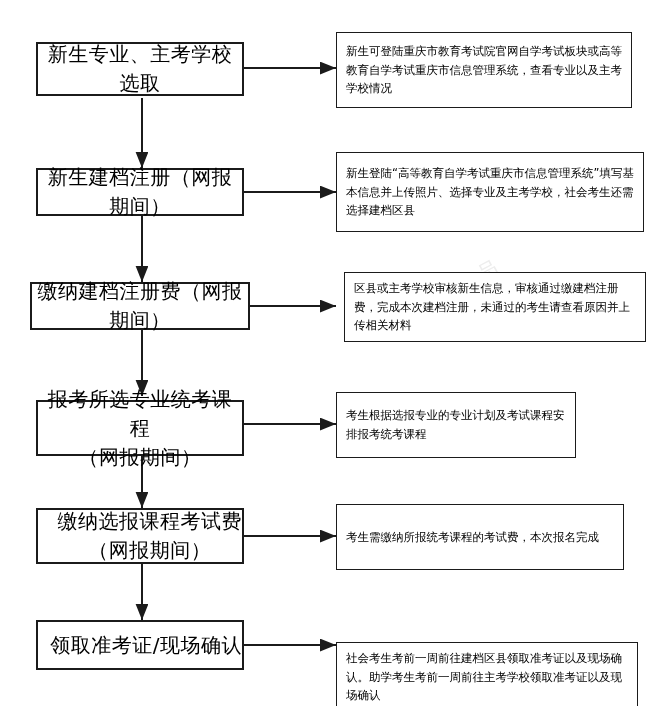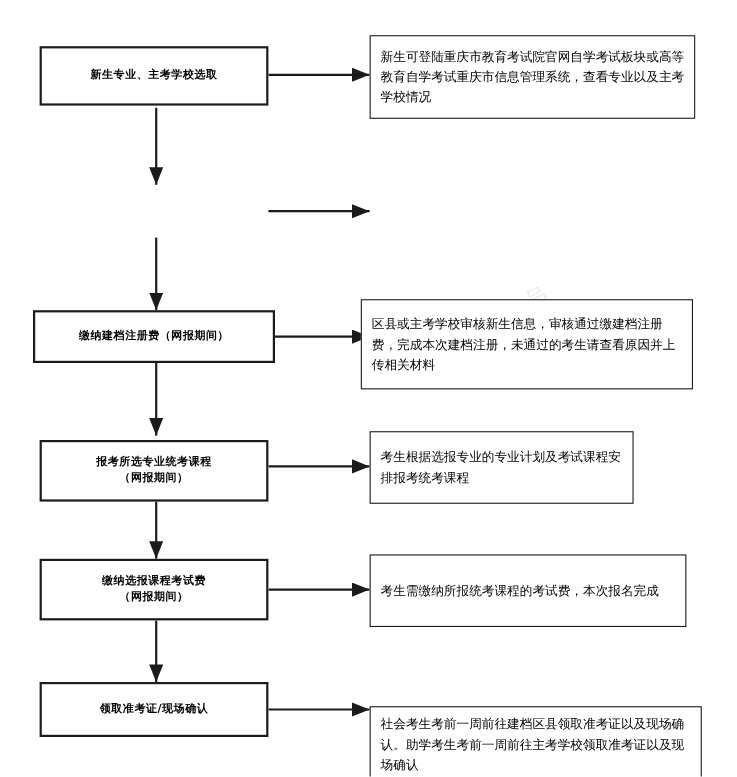--- a/index.html
+++ b/index.html
@@ -25,24 +25,25 @@
     box-sizing: border-box;
     display: flex;
     align-items: center;
     justify-content: center;
     text-align: center;
     background: #ffffff;
     color: #000000;
   }
   .step {
     border: 2px solid #1b1b1b;
-    font-size: 10px;
+    font-size: 20px;
     line-height: 1.45;
     letter-spacing: 0.5px;
-    font-weight: 700;
+    font-weight: 400;
+    justify-content: flex-end;
   }
   .note {
     border: 1px solid #1b1b1b;
     font-size: 11.5px;
     line-height: 1.65;
     text-align: left;
     padding: 16px 9px;
     justify-content: flex-start;
   }
   .note span {
@@ -96,25 +97,31 @@
 
   <div class="watermark">非会员</div>
 
   <div class="node step" style="left:36px; top:42px; width:208px; height:54px;">
     <span>新生专业、主考学校选取</span>
   </div>
   <div class="node note" style="left:336px; top:32px; width:296px; height:76px;">
     <span>新生可登陆重庆市教育考试院官网自学考试板块或高等教育自学考试重庆市信息管理系统，查看专业以及主考学校情况</span>
   </div>
 
+  <div class="node step" style="left:36px; top:168px; width:208px; height:48px;">
+    <span>新生建档注册（网报期间）</span>
+  </div>
+  <div class="node note" style="left:336px; top:152px; width:308px; height:80px;">
+    <span>新生登陆“高等教育自学考试重庆市信息管理系统”填写基本信息并上传照片、选择专业及主考学校，社会考生还需选择建档区县</span>
+  </div>
 
   <div class="node step" style="left:30px; top:282px; width:220px; height:48px;">
     <span>缴纳建档注册费（网报期间）</span>
   </div>
-  <div class="node note" style="left:328px; top:272px; width:302px; height:82px;">
+  <div class="node note" style="left:344px; top:272px; width:302px; height:70px;">
     <span>区县或主考学校审核新生信息，审核通过缴建档注册费，完成本次建档注册，未通过的考生请查看原因并上传相关材料</span>
   </div>
 
   <div class="node step" style="left:36px; top:400px; width:208px; height:56px; white-space:pre-line;">
     <span>报考所选专业统考课程
 （网报期间）</span>
   </div>
   <div class="node note" style="left:336px; top:392px; width:240px; height:66px;">
     <span>考生根据选报专业的专业计划及考试课程安排报考统考课程</span>
   </div>

